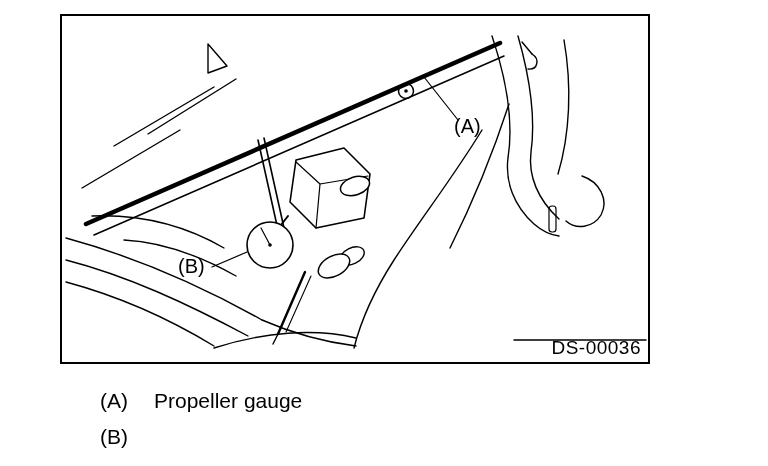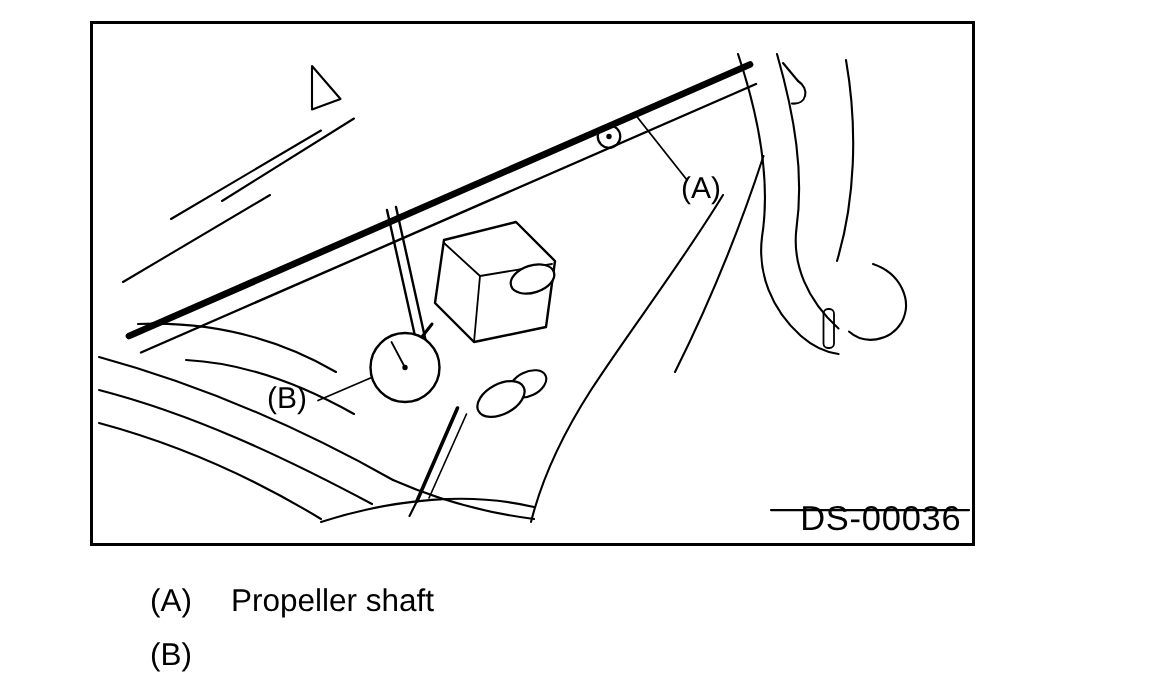--- a/index.html
+++ b/index.html
@@ -32,21 +32,21 @@
     font-size: 20px;
     line-height: 1;
     white-space: nowrap;
   }
   .callout-a { left: 392px; top: 100px; }
   .callout-b { left: 116px; top: 240px; }
   .figure-code {
     position: absolute;
     right: 7px;
     bottom: 5px;
-    font-size: 23px;
+    font-size: 19px;
     letter-spacing: 0.5px;
     line-height: 1;
   }
   .legend {
     position: absolute;
     left: 100px;
     top: 389px;
     font-size: 21px;
   }
   .legend-row {
@@ -139,20 +139,20 @@
     <div class="callout callout-a">(A)</div>
 
     <div class="callout callout-b">(B)</div>
 
     <div class="figure-code">DS-00036</div>
   </div>
 
   <div class="legend">
     <div class="legend-row">
       <span class="legend-key">(A)</span>
-      <span class="legend-label">Propeller shaft</span>
+      <span class="legend-label">Propeller gauge</span>
     </div>
     <div class="legend-row">
       <span class="legend-key">(B)</span>
     </div>
   </div>
 
 </div>
 
 </body></html>

